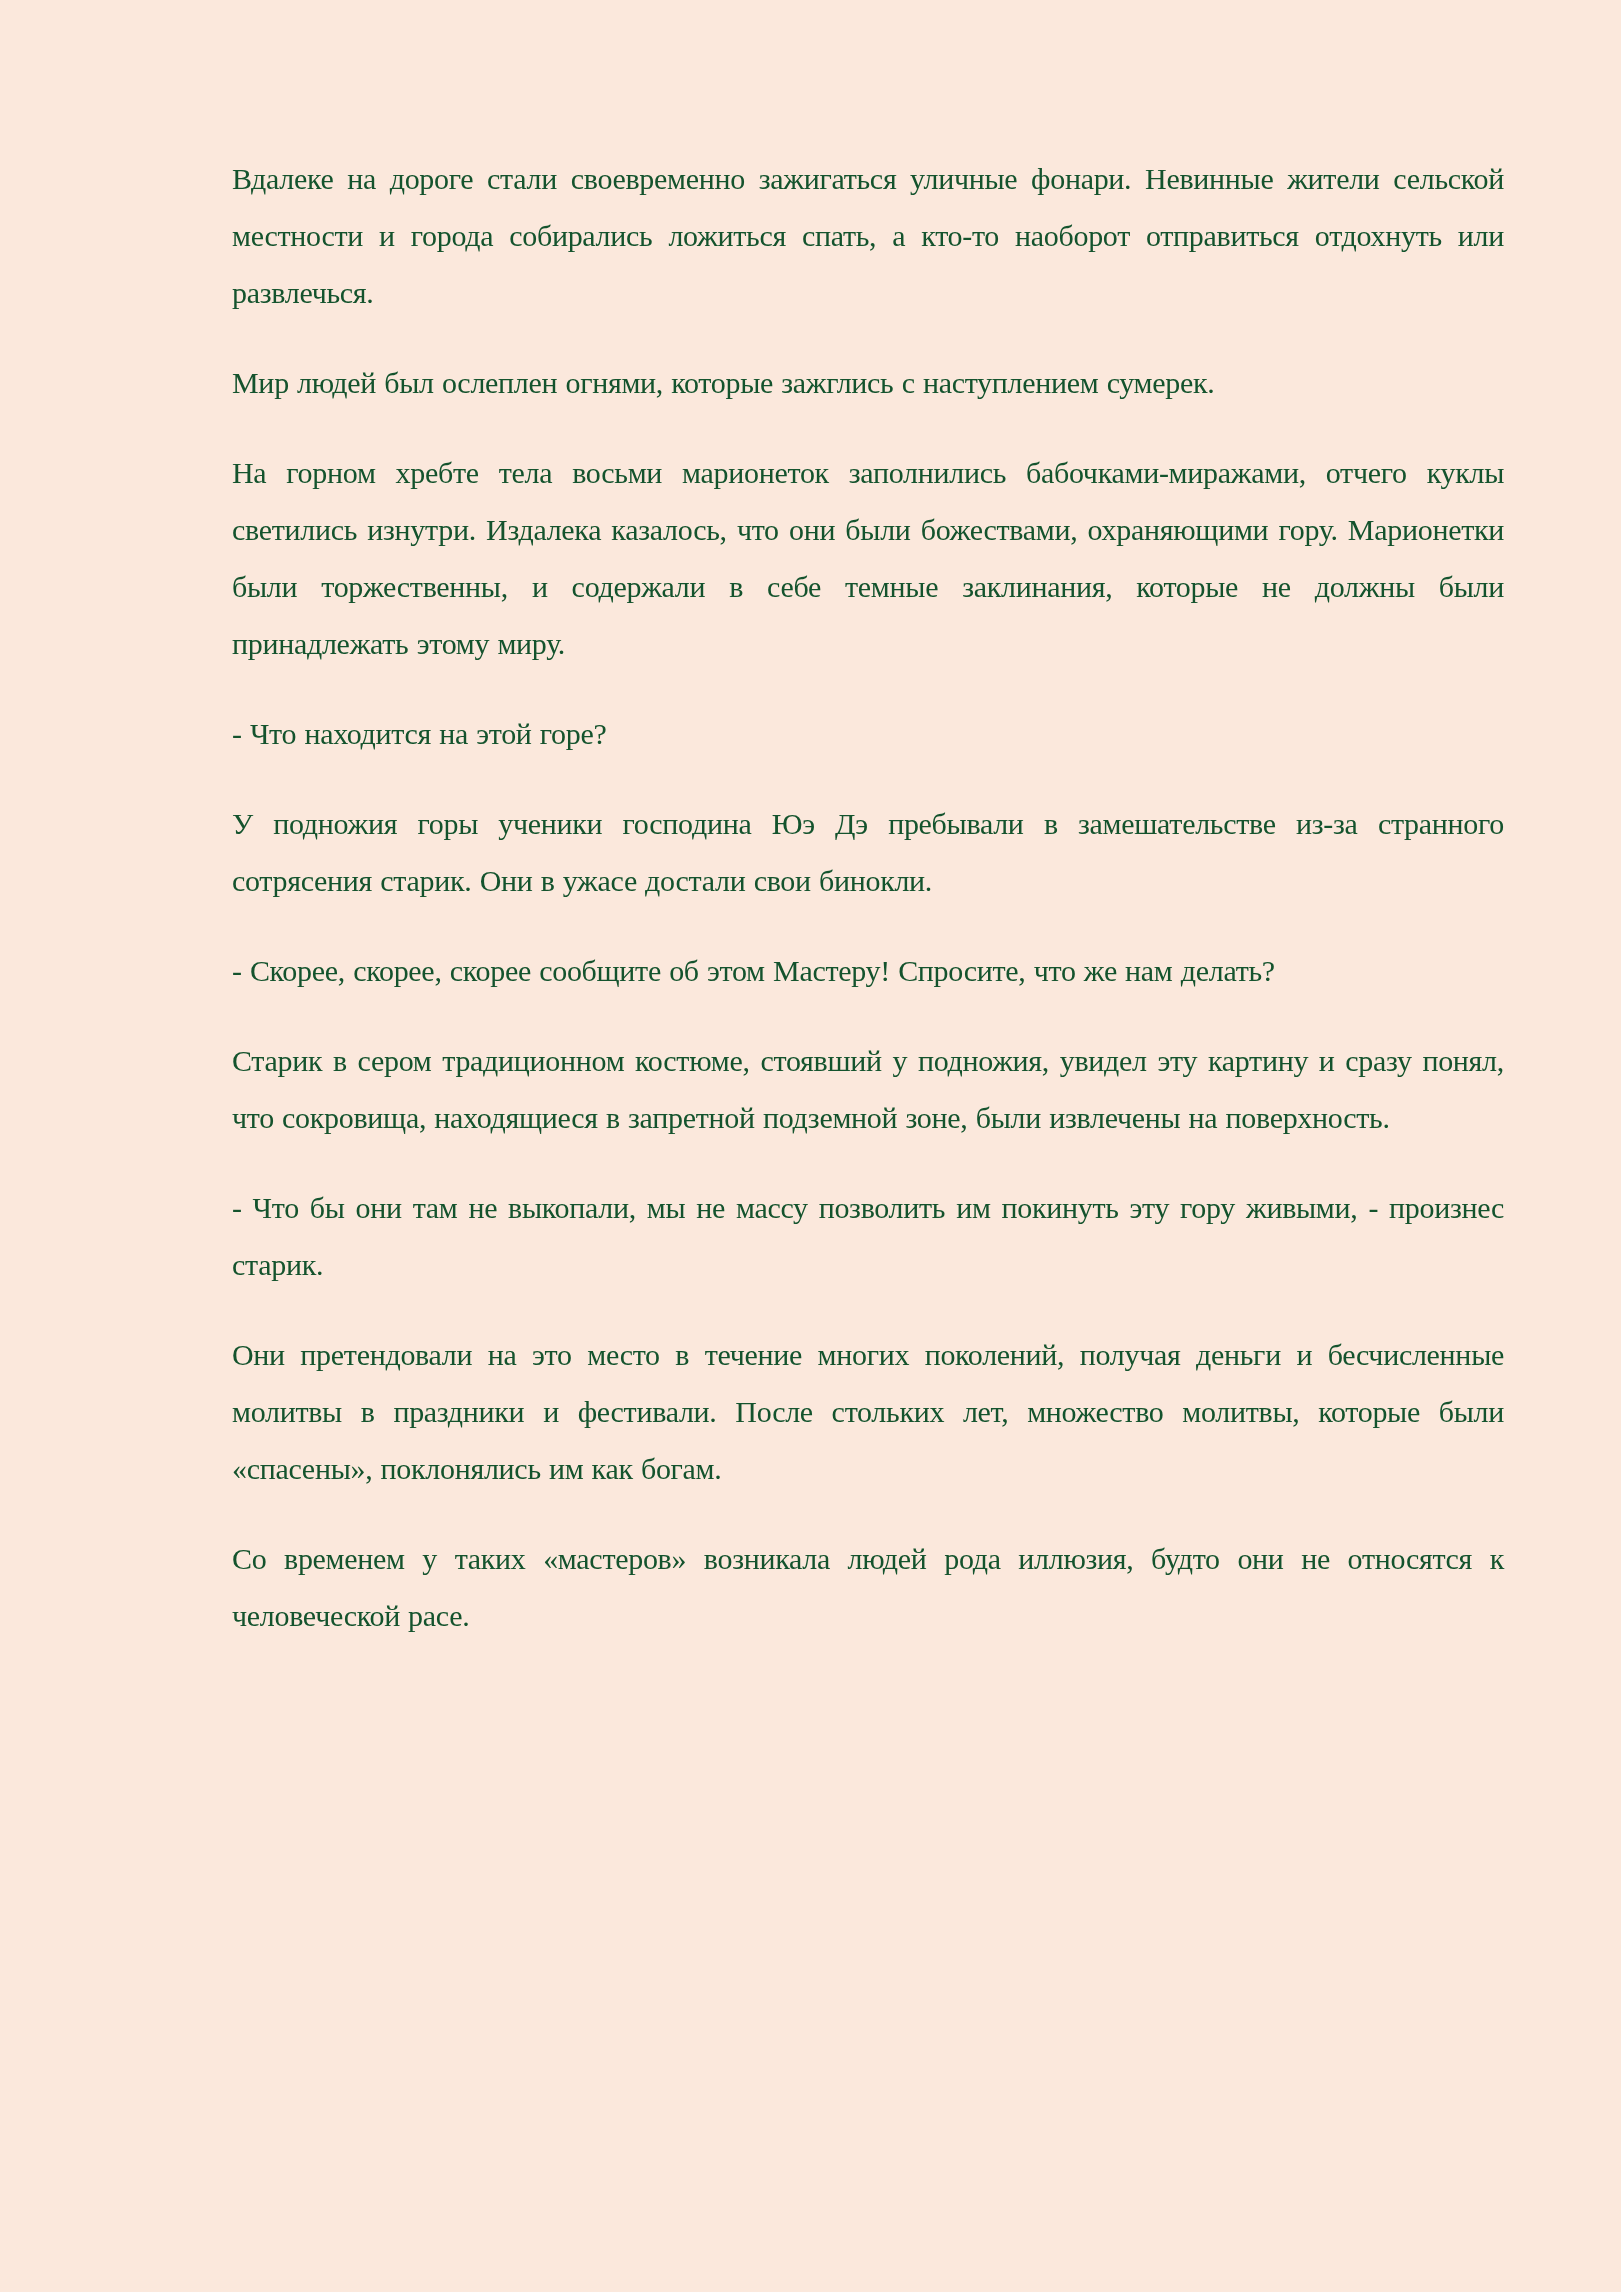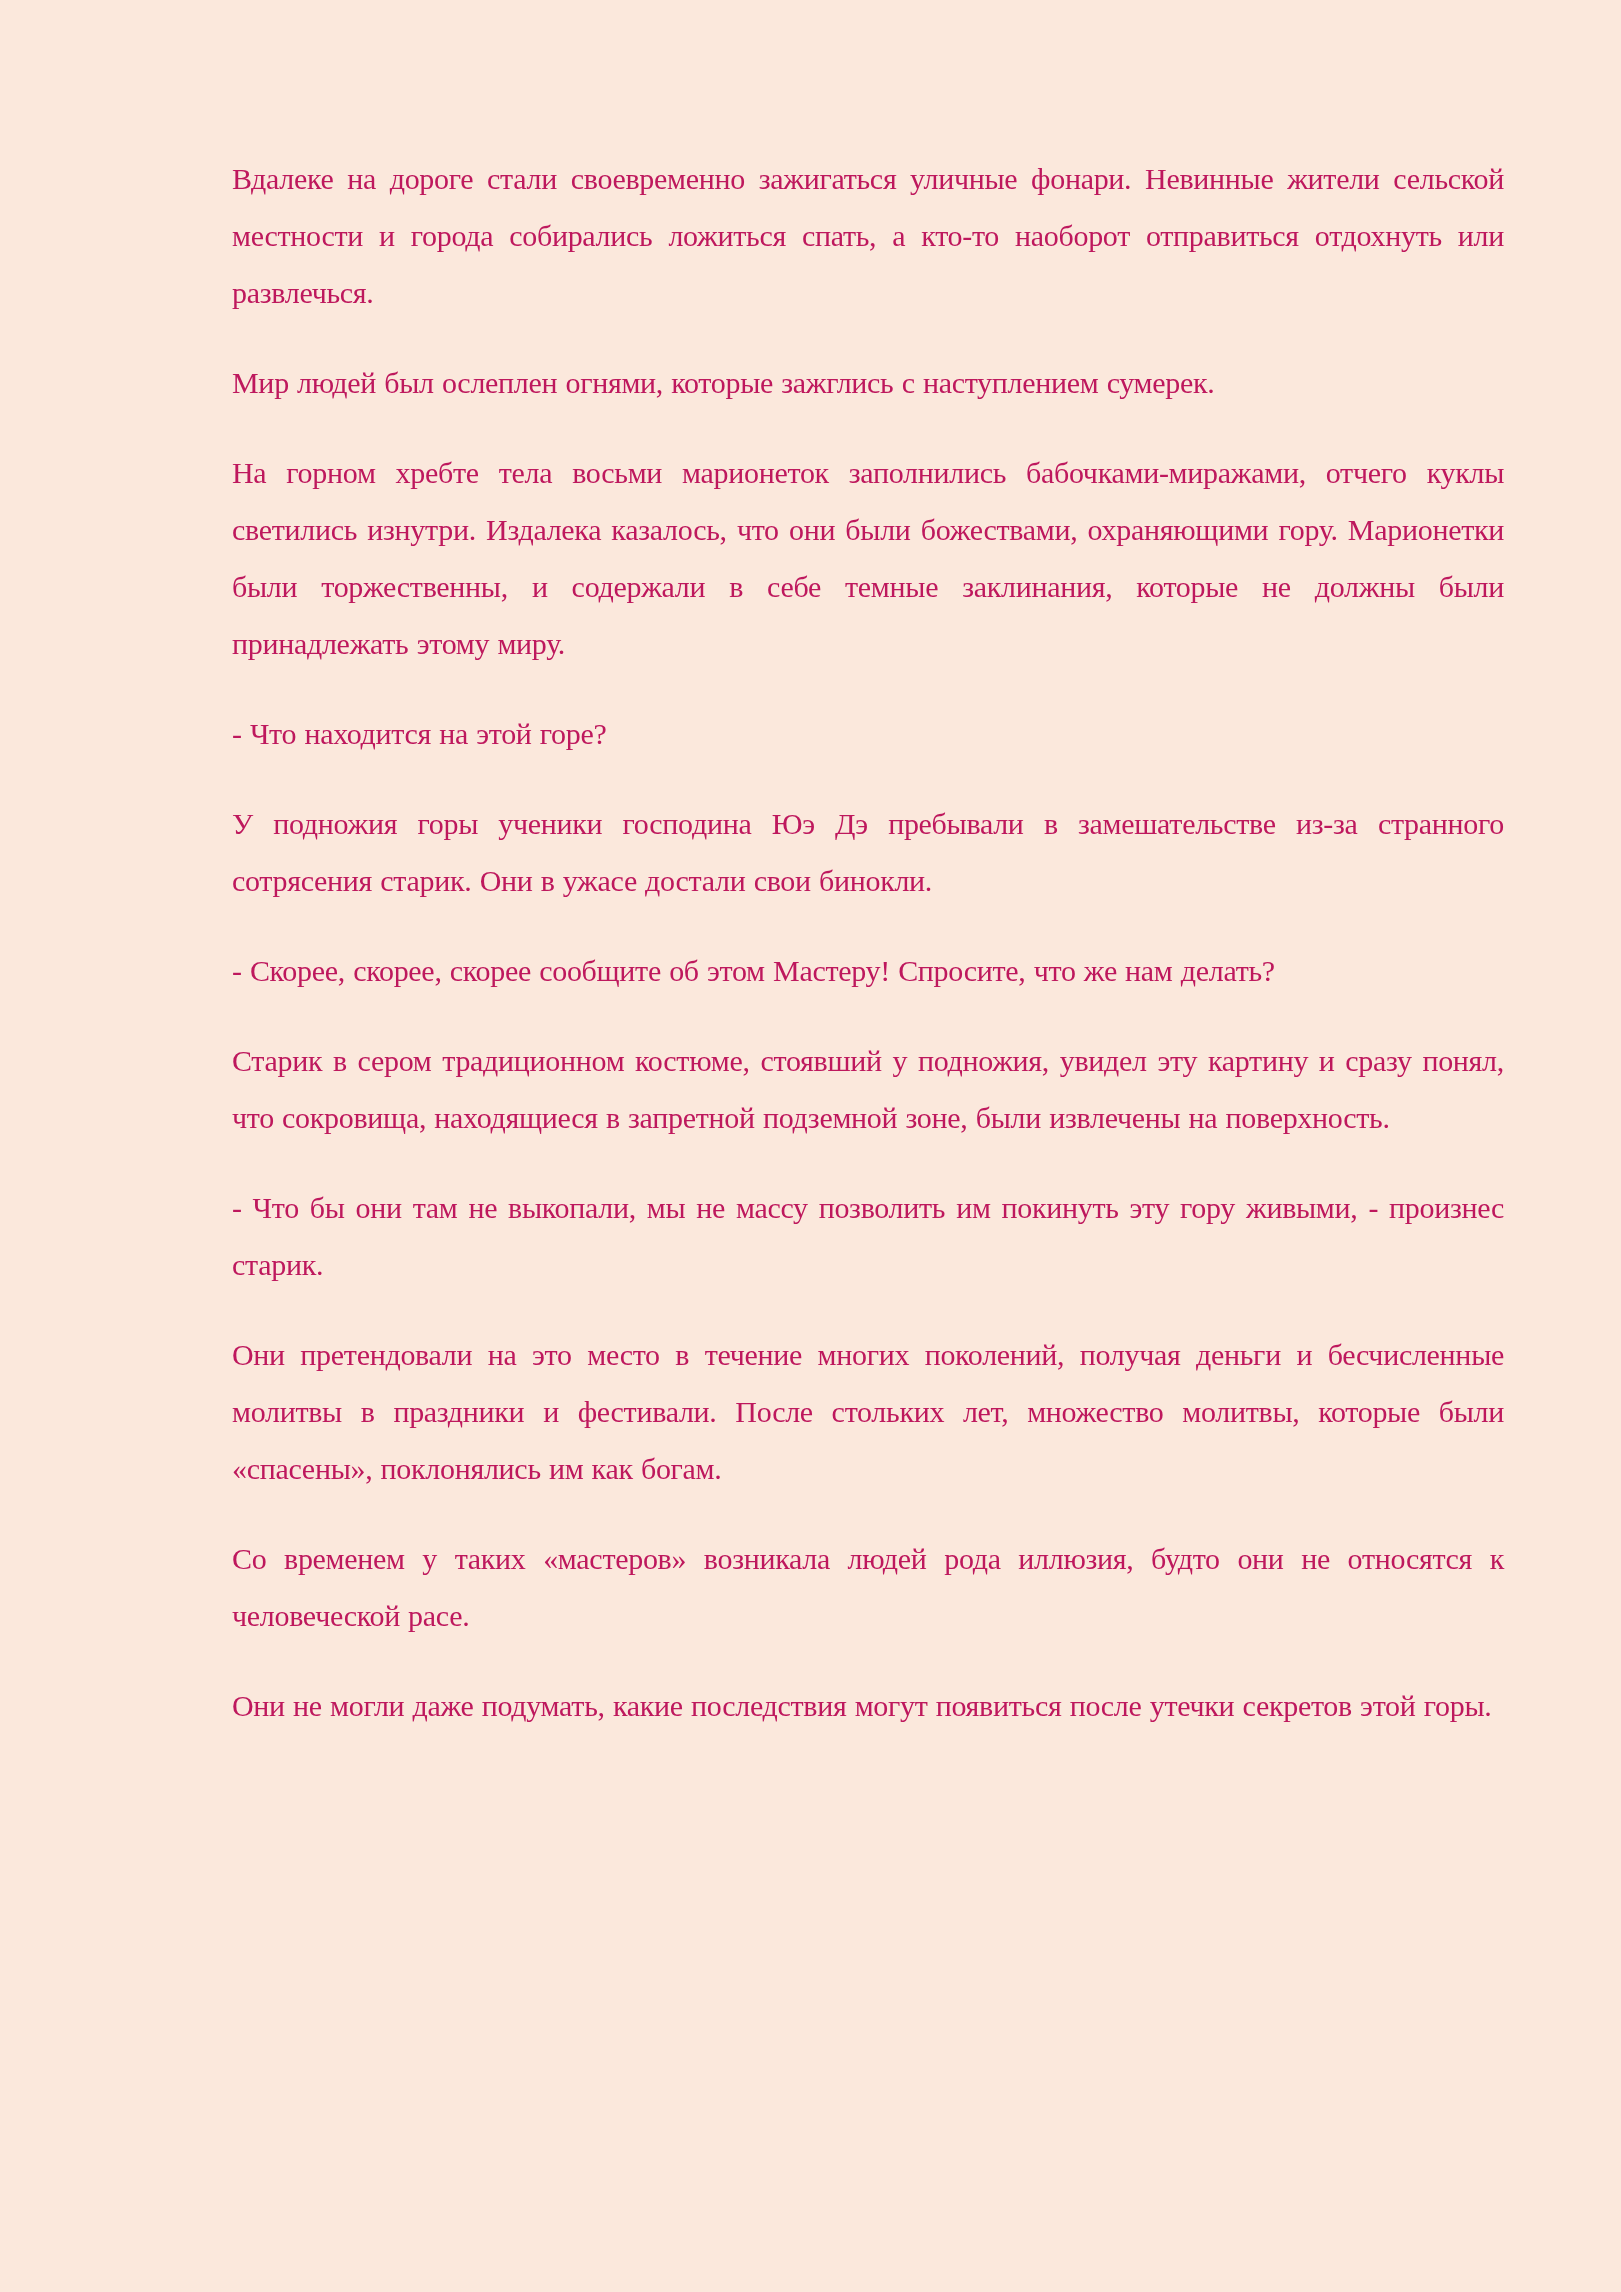--- a/index.html
+++ b/index.html
@@ -14,21 +14,21 @@
       position: relative;
     }
     .page {
       position: absolute;
       left: 232px;
       top: 150px;
       width: 1272px;
       font-family: "Liberation Serif", "DejaVu Serif", serif;
       font-size: 30px;
       line-height: 57px;
-      color: #be185d;
+      color: #14532d;
       text-align: justify;
     }
     .page p {
       margin: 0 0 33px 0;
       padding: 0;
       hyphens: none;
       letter-spacing: -0.3px;
       word-spacing: 1px;
     }
   </style>
@@ -39,15 +39,14 @@
   <p>Вдалеке на дороге стали своевременно зажигаться уличные фонари. Невинные жители сельской местности и города собирались ложиться спать, а кто-то наоборот отправиться отдохнуть или развлечься.</p>
   <p>Мир людей был ослеплен огнями, которые зажглись с наступлением сумерек.</p>
   <p>На горном хребте тела восьми марионеток заполнились бабочками-миражами, отчего куклы светились изнутри. Издалека казалось, что они были божествами, охраняющими гору. Марионетки были торжественны, и содержали в себе темные заклинания, которые не должны были принадлежать этому миру.</p>
   <p>- Что находится на этой горе?</p>
   <p>У подножия горы ученики господина Юэ Дэ пребывали в замешательстве из-за странного сотрясения старик. Они в ужасе достали свои бинокли.</p>
   <p>- Скорее, скорее, скорее сообщите об этом Мастеру! Спросите, что же нам делать?</p>
   <p>Старик в сером традиционном костюме, стоявший у подножия, увидел эту картину и сразу понял, что сокровища, находящиеся в запретной подземной зоне, были извлечены на поверхность.</p>
   <p>- Что бы они там не выкопали, мы не массу позволить им покинуть эту гору живыми, - произнес старик.</p>
   <p>Они претендовали на это место в течение многих поколений, получая деньги и бесчисленные молитвы в праздники и фестивали. После стольких лет, множество молитвы, которые были «спасены», поклонялись им как богам.</p>
   <p>Со временем у таких «мастеров» возникала людей рода иллюзия, будто они не относятся к человеческой расе.</p>
-  <p>Они не могли даже подумать, какие последствия могут появиться после утечки секретов этой горы.</p>
 </div>
 
 
 </body></html>

